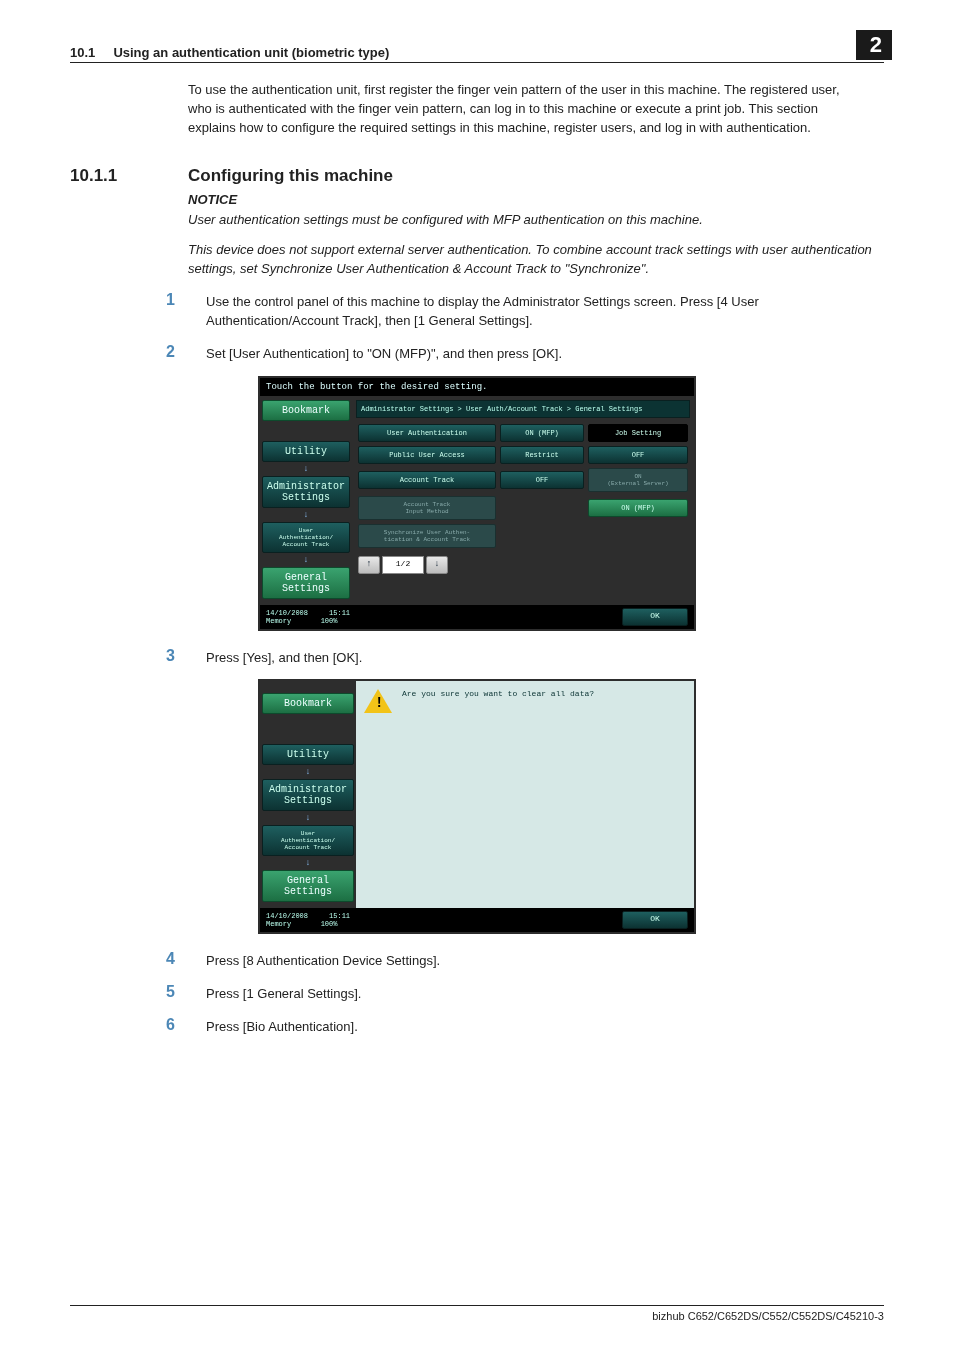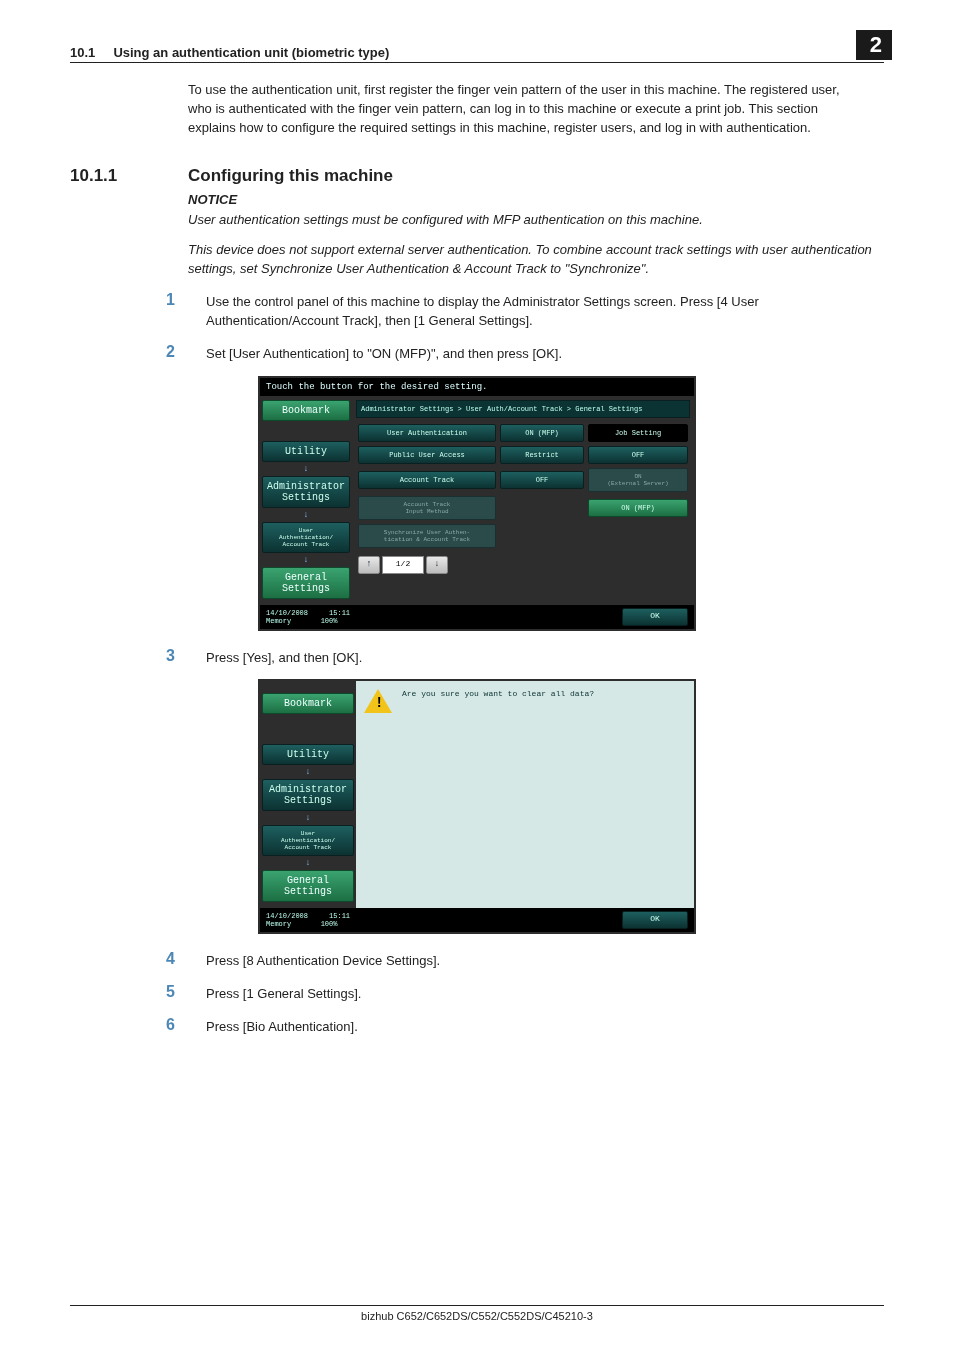--- a/index.html
+++ b/index.html
@@ -274,21 +274,21 @@
     font-size: 8px;
   }
   .page-footer {
     position: absolute;
     left: 70px;
     right: 70px;
     bottom: 28px;
     border-top: 1px solid #222;
     padding-top: 4px;
     display: flex;
-    justify-content: center;
+    justify-content: flex-end;
     font-size: 11px;
     color: #222;
   }
 </style>
 </head>
 <body>
 
 <div class="page">
 
   <div class="header-row">

